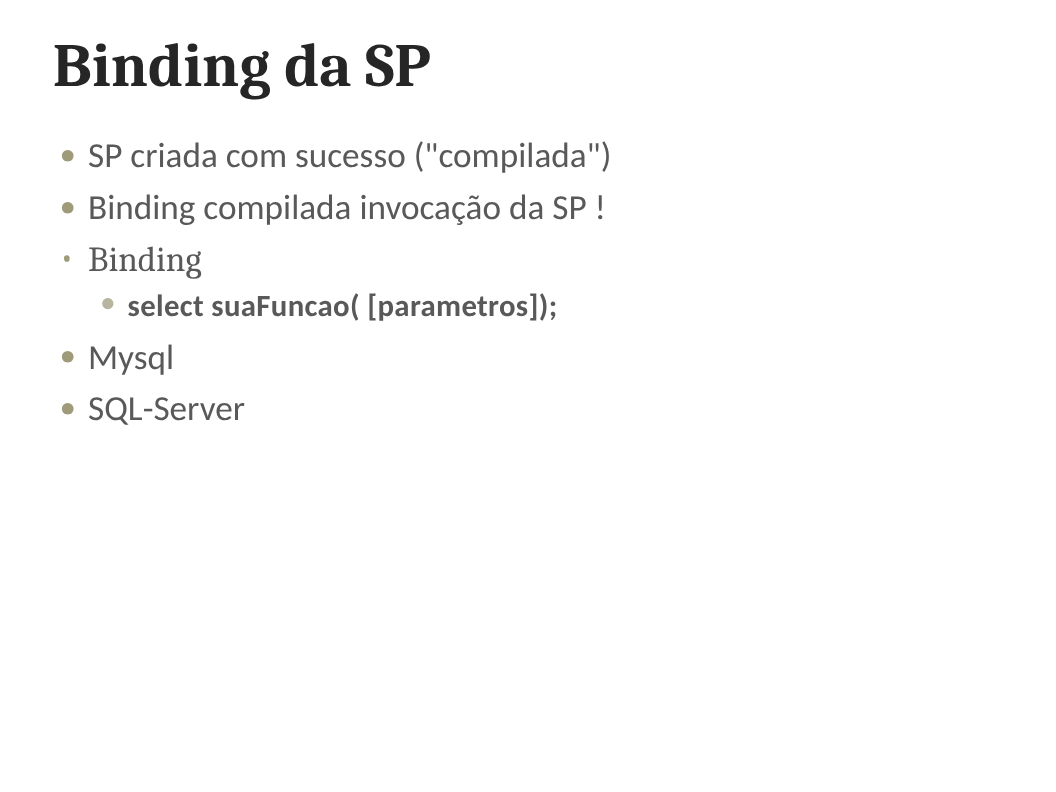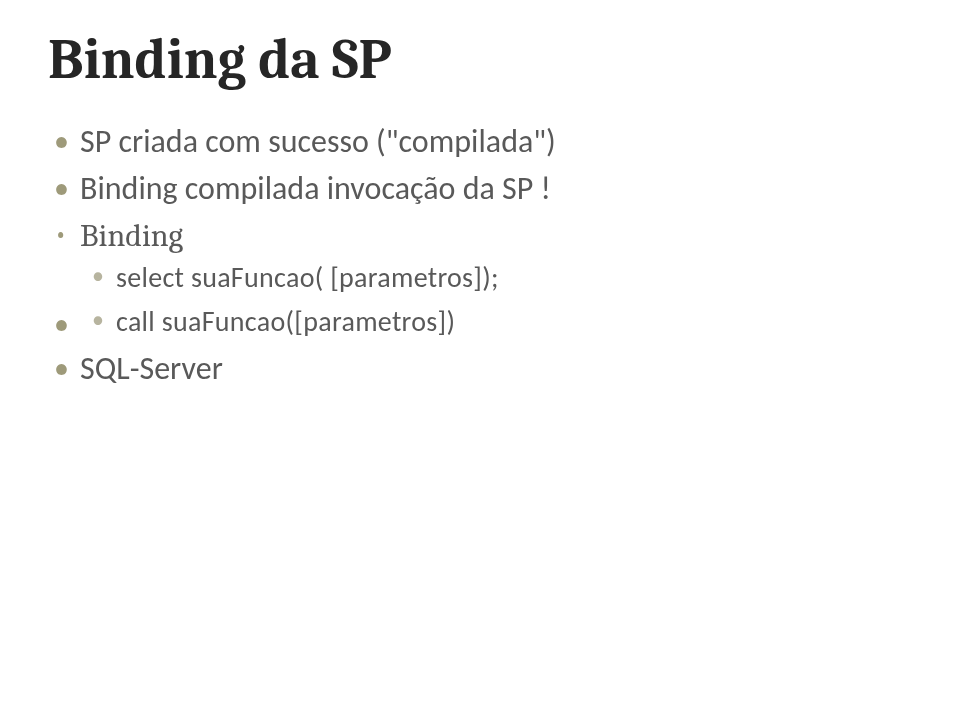--- a/index.html
+++ b/index.html
@@ -46,20 +46,21 @@
     left: 6px;
     top: 0;
     color: #9e9a7a;
     font-size: 30px;
     line-height: 1.4;
   }
   ul.level2 {
     list-style: none;
     padding: 0;
     margin: 2px 0 6px 0;
+    font-weight: bold;
   }
   ul.level2 > li {
     position: relative;
     padding-left: 36px;
     font-size: 28px;
     color: #595959;
     letter-spacing: 0.3px;
     font-family: "Calibri", "Segoe UI", Arial, sans-serif;
   }
   ul.level2 > li::before {
@@ -95,25 +96,21 @@
     <li class="serif-item">
       <span>Binding</span>
       <ul class="level2">
         <li>
           <span>select suaFuncao( [parametros]);</span>
         </li>
       </ul>
     </li>
 
     <li>
-      <ul class="level2">
-        <li>
-          <span>call suaFuncao([parametros])</span>
-        </li>
-      </ul>
+      <span>Mysql</span>
     </li>
 
     <li>
       <span>SQL-Server</span>
     </li>
 
   </ul>
 </div>
 
 </body></html>

